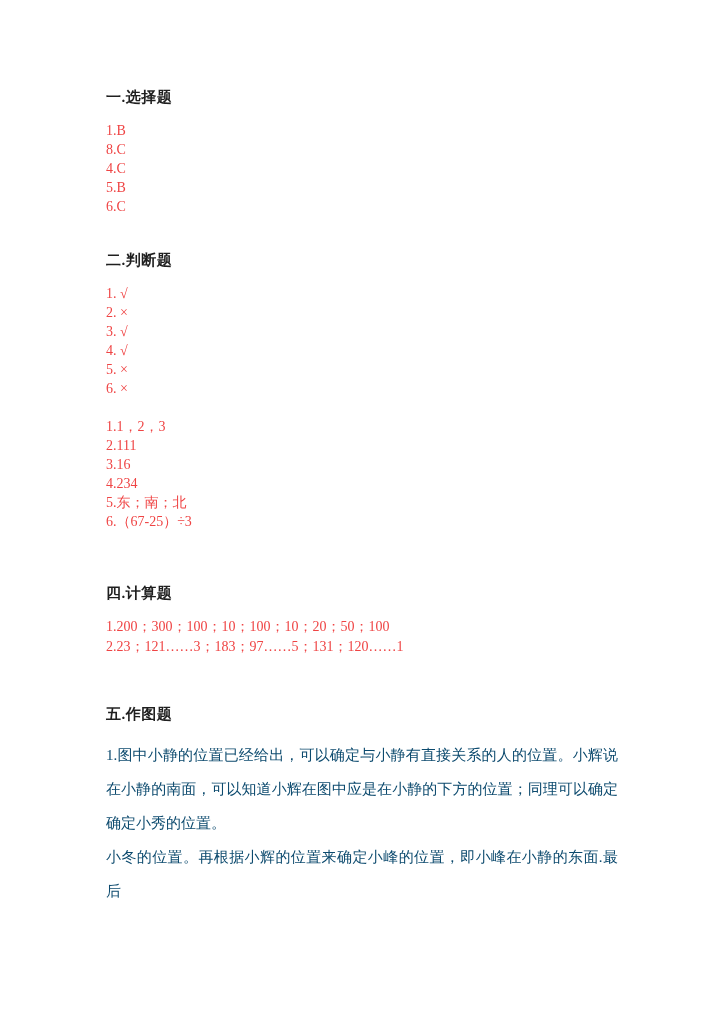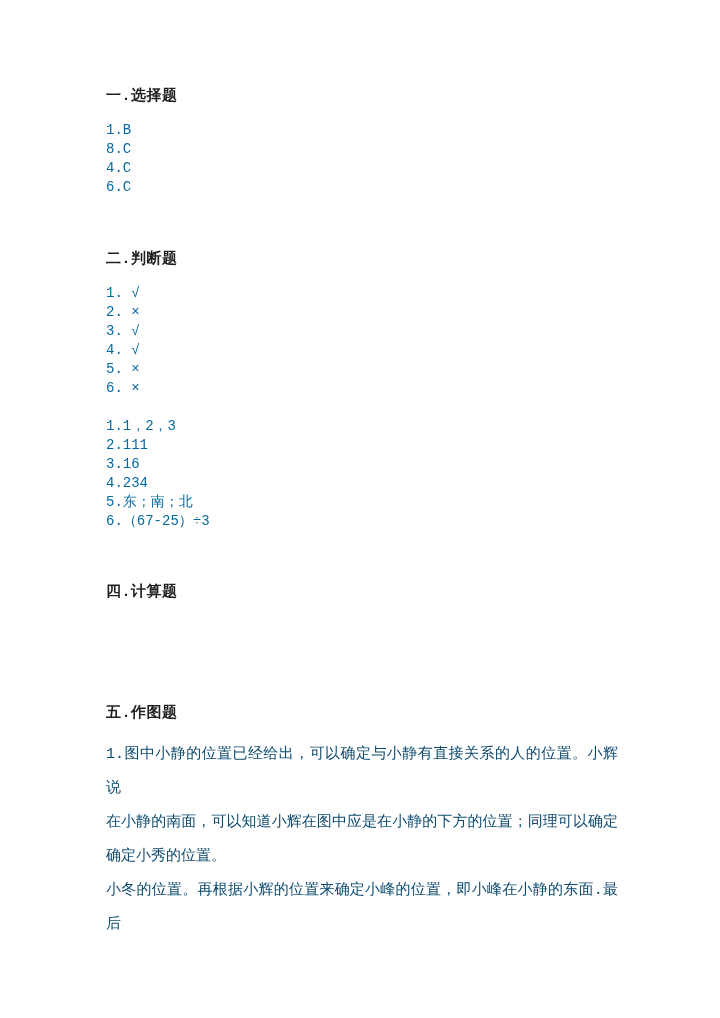--- a/index.html
+++ b/index.html
@@ -6,21 +6,21 @@
     margin: 0;
     padding: 0;
     background: #ffffff;
   }
   .page {
     position: relative;
     width: 664px;
     height: 1018px;
     background: #ffffff;
     overflow: hidden;
-    font-family: Liberation Mono, monospace;
+    font-family: Liberation Serif, serif;
     color: #333333;
   }
   .sec {
     position: absolute;
     left: 106px;
     right: 80px;
   }
   .sec-1 { top: 88px; }
   .sec-2 { top: 251px; }
   .sec-3 { top: 417px; }
@@ -33,21 +33,21 @@
     font-weight: bold;
     color: #1f1f1f;
     letter-spacing: 0.5px;
   }
   .answers {
     margin: 0;
     padding: 0;
     list-style: none;
     font-size: 14px;
     line-height: 19px;
-    color: #0369a1;
+    color: #ef4444;
   }
   .sec-4 .answers {
     line-height: 20px;
   }
   .answer-line {
     white-space: pre-wrap;
   }
   .paragraph {
     margin: 9px 0 0 0;
     font-size: 15px;
@@ -69,20 +69,21 @@
 <body>
 
 <div class="page">
 
   <section class="sec sec-1">
     <h2 class="sec-title">一.选择题</h2>
     <div class="answers">
       <div class="answer-line">1.B</div>
       <div class="answer-line">8.C</div>
       <div class="answer-line">4.C</div>
+      <div class="answer-line">5.B</div>
       <div class="answer-line">6.C</div>
     </div>
   </section>
 
   <section class="sec sec-2">
     <h2 class="sec-title">二.判断题</h2>
     <div class="answers">
       <div class="answer-line">1. √</div>
       <div class="answer-line">2. ×</div>
       <div class="answer-line">3. √</div>
@@ -98,20 +99,24 @@
       <div class="answer-line">2.111</div>
       <div class="answer-line">3.16</div>
       <div class="answer-line">4.234</div>
       <div class="answer-line">5.东；南；北</div>
       <div class="answer-line">6.（67-25）÷3</div>
     </div>
   </section>
 
   <section class="sec sec-4">
     <h2 class="sec-title">四.计算题</h2>
+    <div class="answers">
+      <div class="answer-line">1.200；300；100；10；100；10；20；50；100</div>
+      <div class="answer-line">2.23；121……3；183；97……5；131；120……1</div>
+    </div>
   </section>
 
   <section class="sec sec-5">
     <h2 class="sec-title">五.作图题</h2>
     <div class="paragraph">
       <div class="pline">1.图中小静的位置已经给出，可以确定与小静有直接关系的人的位置。小辉说</div>
       <div class="pline">在小静的南面，可以知道小辉在图中应是在小静的下方的位置；同理可以确定</div>
       <div class="pline last">确定小秀的位置。</div>
       <div class="pline">小冬的位置。再根据小辉的位置来确定小峰的位置，即小峰在小静的东面.最后</div>
     </div>

